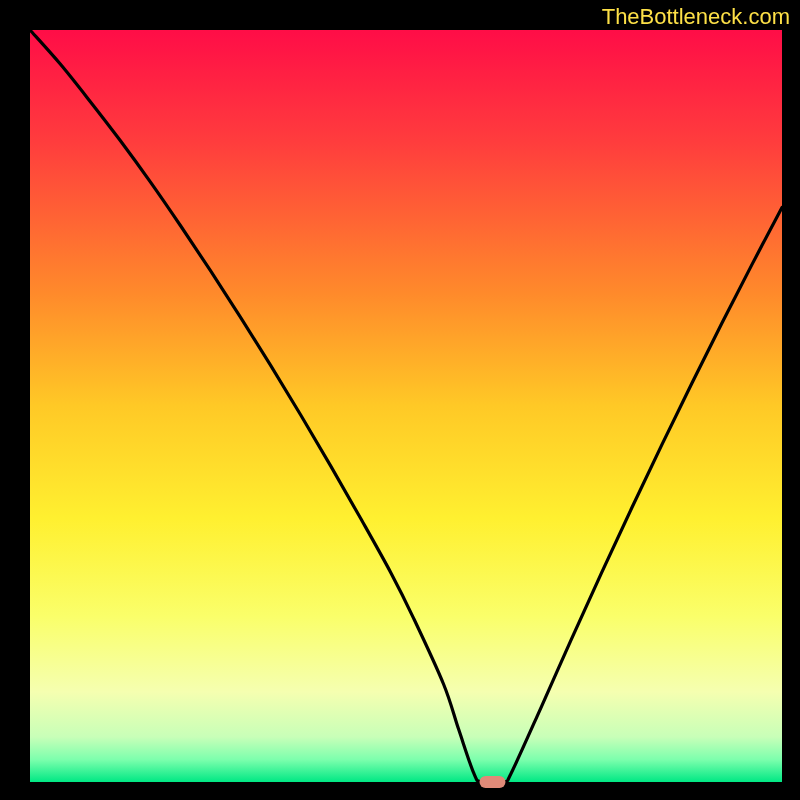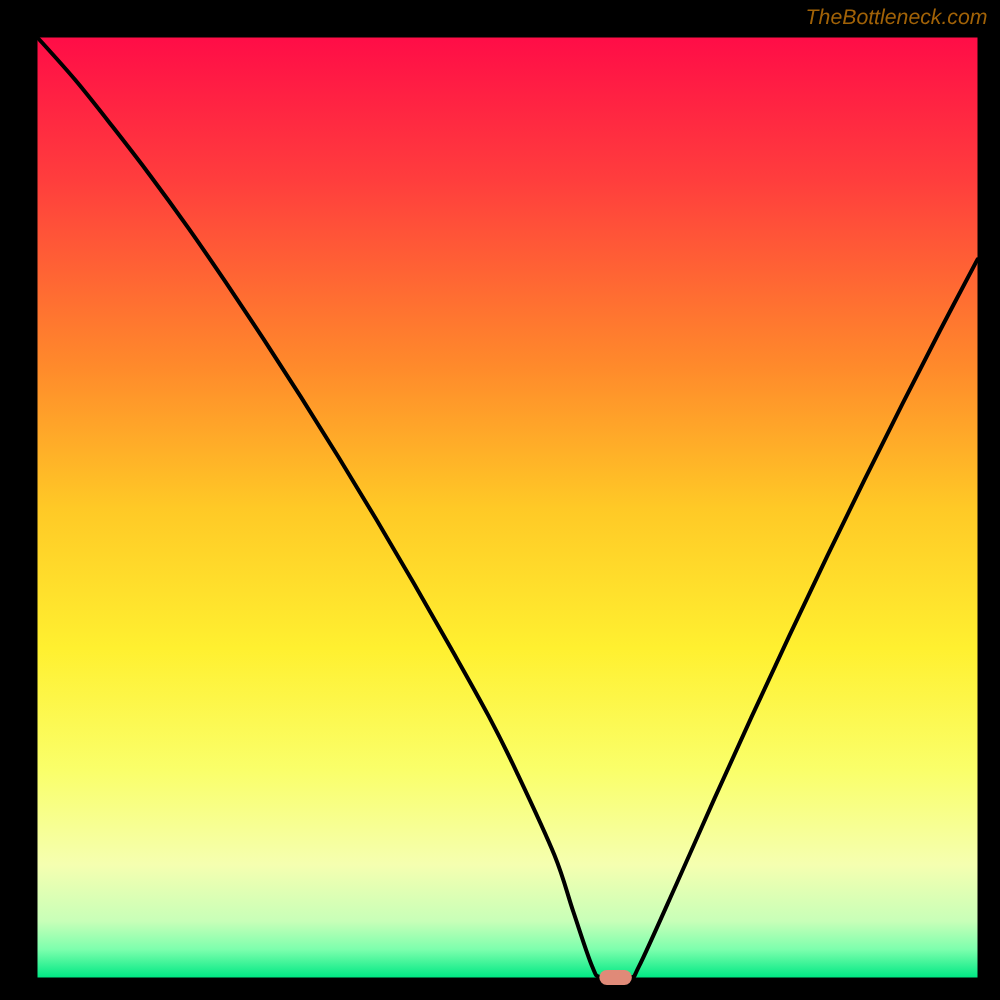--- a/index.html
+++ b/index.html
@@ -8,25 +8,24 @@
     width: 800px;
     height: 800px;
     position: relative;
     background: #000;
   }
   .watermark {
     position: absolute;
     top: 4px;
     right: 10px;
     font-family: Arial, sans-serif;
-    font-size: 17px;
-    color: #a16207;
+    font-size: 22px;
+    color: #fde047;
     font-weight: 500;
     z-index: 10;
-    font-style: italic;
   }
   svg.plot {
     position: absolute;
     top: 0;
     left: 0;
   }
 </style>
 </head>
 <body>
 

